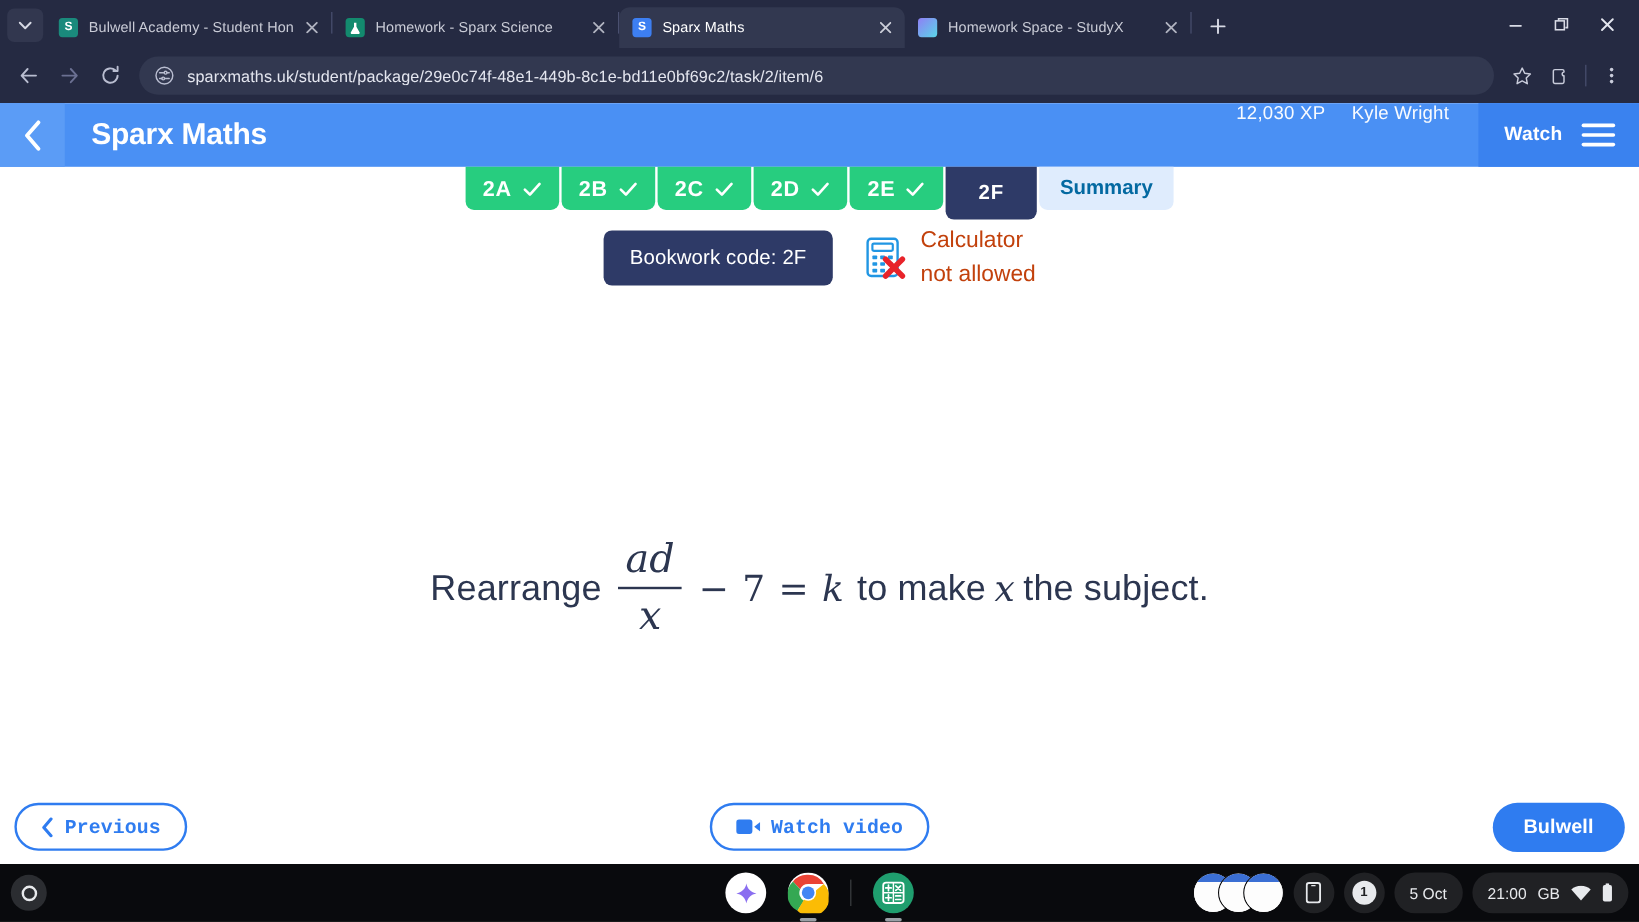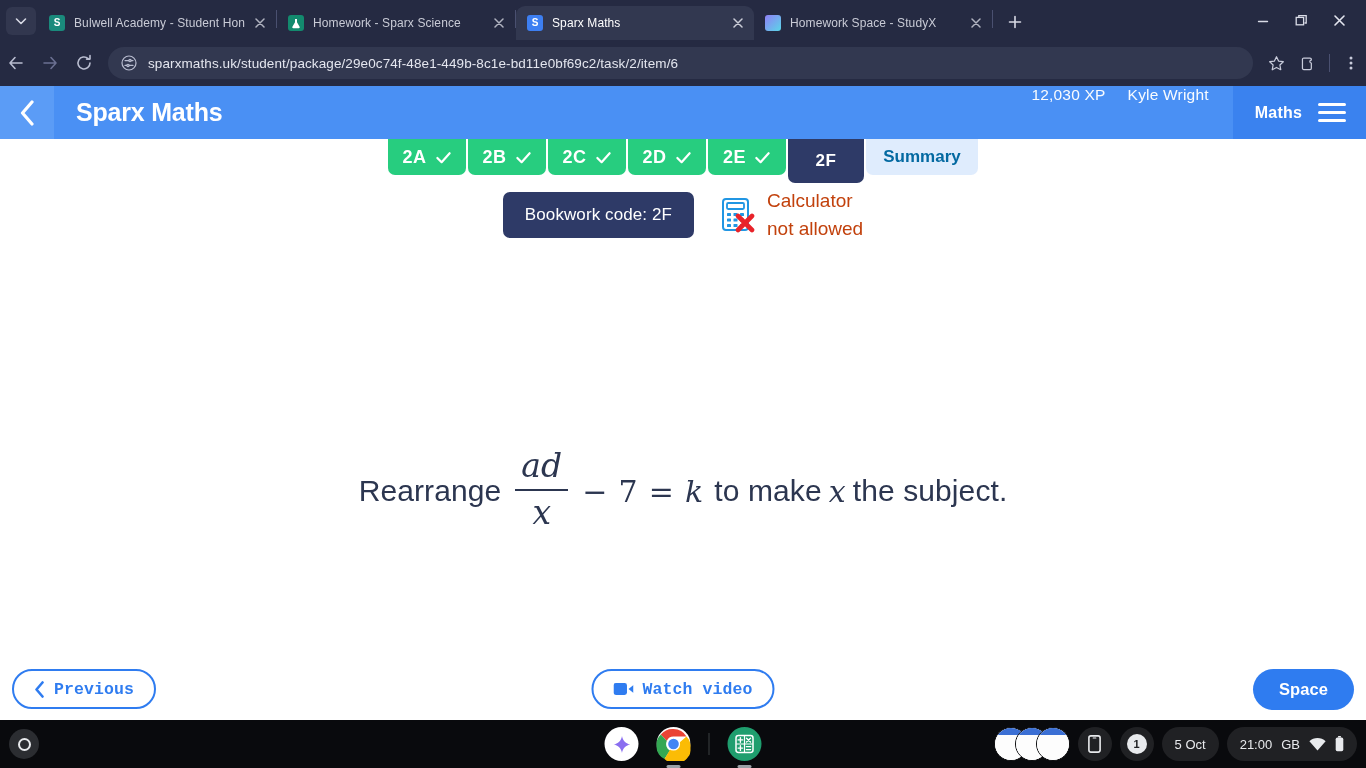--- a/index.html
+++ b/index.html
@@ -57,21 +57,21 @@
     width:28px; height:28px; margin:0 0 4px 8px; flex:0 0 auto;
     display:flex; align-items:center; justify-content:center;
     color:#d7d9e4;
   }
   .win-controls { margin-left:auto; display:flex; align-items:center; height:40px; padding-right:8px; }
   .win-btn { width:38px; height:32px; display:flex; align-items:center; justify-content:center; color:#d9dbe6; }
 
   
   .omnirow {
     height:46px; background:#252A42; display:flex; align-items:center;
-    padding:0 0; gap:2px;
+    padding:0 8px; gap:2px;
   }
   .nav-btn { width:32px; height:32px; display:flex; align-items:center; justify-content:center; color:#b9bdd0; flex:0 0 auto; }
   .nav-btn.disabled { color:#6b7092; }
   .omnibox {
     flex:1 1 auto; height:32px; background:#323850; border-radius:16px;
     display:flex; align-items:center; padding:0 12px; margin:0 6px;
     color:#e4e6ef; font-size:13.5px; min-width:0;
   }
   .omni-icon { width:18px; height:18px; flex:0 0 auto; margin-right:10px; display:flex; align-items:center; justify-content:center;}
   .omni-url { white-space:nowrap; overflow:hidden; text-overflow:ellipsis; letter-spacing:.1px;}
@@ -366,21 +366,21 @@
     <div class="sx-back">
       <svg width="17" height="26" viewBox="0 0 17 26">
           <path d="M13 2 L3.5 13 L13 24" fill="none" stroke="#fff" stroke-width="3.2" stroke-linecap="round" stroke-linejoin="round"></path>
         </svg>
     </div>
     <div class="sx-brand">Sparx Maths</div>
     <div class="sx-right">
       <div class="sx-xp">12,030 XP</div>
       <div class="sx-user">Kyle Wright</div>
       <div class="sx-menu">
-        <span class="sx-menu-label">Maths</span>
+        <span class="sx-menu-label">Watch</span>
         <span class="hamburger">
             <span></span>
             <span></span>
             <span></span>
           </span>
       </div>
     </div>
   </div>
 
   <div class="tabs-wrap">
@@ -484,21 +484,21 @@
 
     <button class="btn-outline btn-center">
       <svg class="cam-icon" viewBox="0 0 20 14">
         <rect x="0" y="1" width="13.5" height="12" rx="2.4" fill="#2f7cf0"></rect>
         <path d="M15 7 L20 3 V11 Z" fill="#2f7cf0"></path>
       </svg>
       <span>Watch video</span>
     </button>
 
     <button class="btn-solid">
-      <span>Space</span>
+      <span>Bulwell</span>
     </button>
   </div>
 </div>
 
 <div class="shelf">
   <div class="launcher">
     <span class="ring"></span>
   </div>
 
   <div class="shelf-center">

